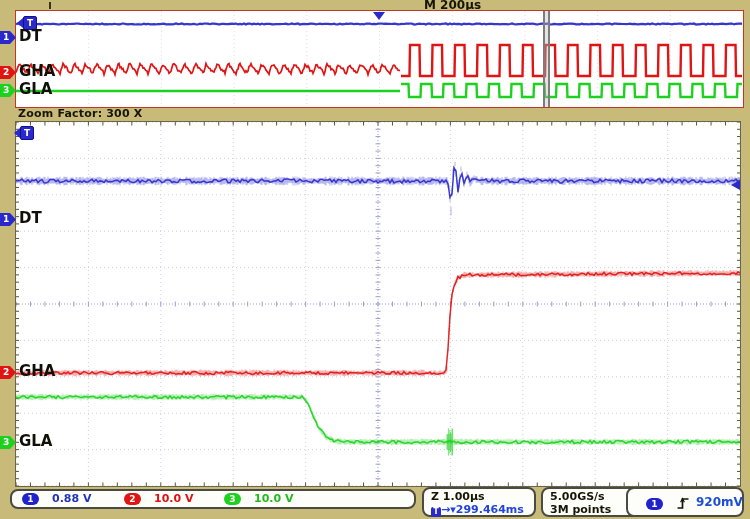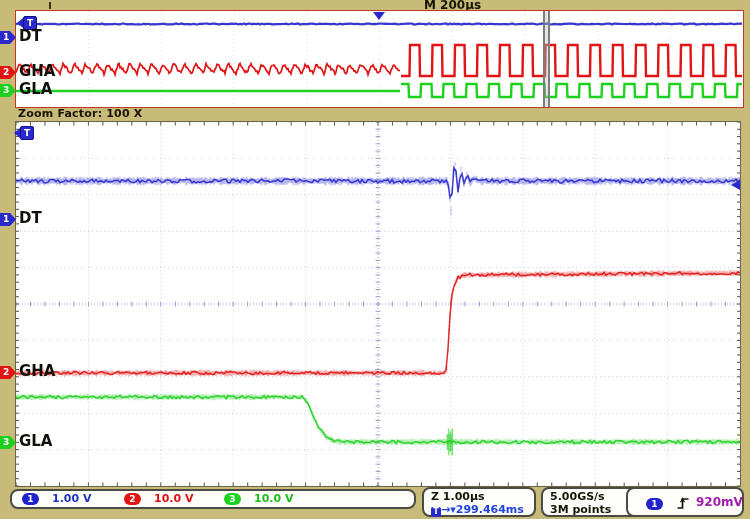--- a/index.html
+++ b/index.html
@@ -74,21 +74,21 @@
 </div>
 
 <div class="abs badge" style="left:0;top:31px;background:#2a2acc;">1</div>
 <div class="abs chlabel" style="left:19px;top:30px;">DT</div>
 <div class="abs badge" style="left:0;top:66px;background:#e11414;">2</div>
 <div class="abs chlabel" style="left:19px;top:65px;">GHA</div>
 <div class="abs badge" style="left:0;top:84px;background:#1fd11f;">3</div>
 <div class="abs chlabel" style="left:19px;top:83px;">GLA</div>
 
 <div class="abs zoombar">
-  <span class="abs" style="left:3px;top:0;">Zoom Factor: 100 X</span>
+  <span class="abs" style="left:3px;top:0;">Zoom Factor: 300 X</span>
 </div>
 
 <div class="abs main-win">
   <svg id="main-svg" width="724" height="364" viewBox="0 0 724 364" style="position:absolute;left:0;top:0;">
       <line x1="0" y1="0" x2="0" y2="364" stroke="#cdcdea" stroke-width="1" stroke-dasharray="1,3"></line>
       <line x1="72.4" y1="0" x2="72.4" y2="364" stroke="#cdcdea" stroke-width="1" stroke-dasharray="1,3"></line>
       <line x1="144.8" y1="0" x2="144.8" y2="364" stroke="#cdcdea" stroke-width="1" stroke-dasharray="1,3"></line>
       <line x1="217.20000000000002" y1="0" x2="217.20000000000002" y2="364" stroke="#cdcdea" stroke-width="1" stroke-dasharray="1,3"></line>
       <line x1="289.6" y1="0" x2="289.6" y2="364" stroke="#cdcdea" stroke-width="1" stroke-dasharray="1,3"></line>
       <line x1="362" y1="0" x2="362" y2="364" stroke="#9e9ed2" stroke-width="1" stroke-dasharray="1,2"></line>
@@ -428,21 +428,21 @@
 
 <div class="abs badge" style="left:0;top:213px;background:#2a2acc;">1</div>
 <div class="abs chlabel" style="left:19px;top:212px;">DT</div>
 <div class="abs badge" style="left:0;top:366px;background:#e11414;">2</div>
 <div class="abs chlabel" style="left:19px;top:365px;">GHA</div>
 <div class="abs badge" style="left:0;top:436px;background:#1fd11f;">3</div>
 <div class="abs chlabel" style="left:19px;top:435px;">GLA</div>
 
 <div class="abs sbox" style="left:10px;top:489px;width:406px;height:20px;">
   <span class="abs pill" style="left:10px;top:2px;background:#2222cc;">1</span>
-  <span class="abs sval" style="left:40px;top:0px;color:#2233bb;">1.00 V</span>
+  <span class="abs sval" style="left:40px;top:0px;color:#2233bb;">0.88 V</span>
   <span class="abs pill" style="left:112px;top:2px;background:#e11414;">2</span>
   <span class="abs sval" style="left:142px;top:0px;color:#dd1111;">10.0 V</span>
   <span class="abs pill" style="left:212px;top:2px;background:#1fd11f;">3</span>
   <span class="abs sval" style="left:242px;top:0px;color:#1fbb1f;">10.0 V</span>
 </div>
 
 <div class="abs sbox" style="left:422px;top:487px;width:114px;height:30px;padding:1px 0 0 7px;">
   <div class="sline">Z 1.00µs</div>
   <div class="sline bluetxt"><span class="tsq">T</span><span>→</span><span>▾</span><span>299.464ms</span></div>
 </div>
@@ -451,14 +451,14 @@
   <div class="sline">5.00GS/s</div>
   <div class="sline">3M points</div>
 </div>
 
 <div class="abs sbox" style="left:626px;top:487px;width:118px;height:30px;">
   <span class="abs pill" style="left:18px;top:9px;background:#2222cc;">1</span>
   <svg class="abs" style="left:48px;top:7px;" width="14" height="14" viewBox="0 0 14 14">
     <path d="M1.5 12 L6.5 12 L6.5 3 L12.5 3" fill="none" stroke="#171503" stroke-width="1.7"></path>
     <path d="M4.6 6.2 L6.5 2.6 L8.4 6.2" fill="none" stroke="#171503" stroke-width="1.2"></path>
   </svg>
-  <span class="abs sval" style="left:68px;top:6px;color:#a21caf;font-size:12px;">920mV</span>
+  <span class="abs sval" style="left:68px;top:6px;color:#1d4ed8;font-size:12px;">920mV</span>
 </div>
 
 </body></html>

